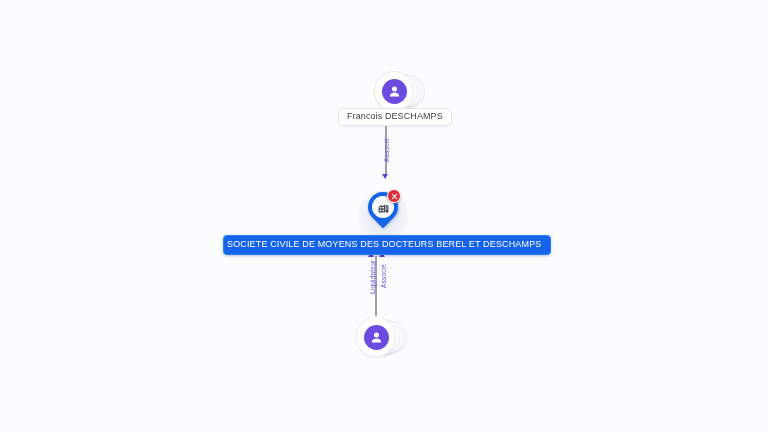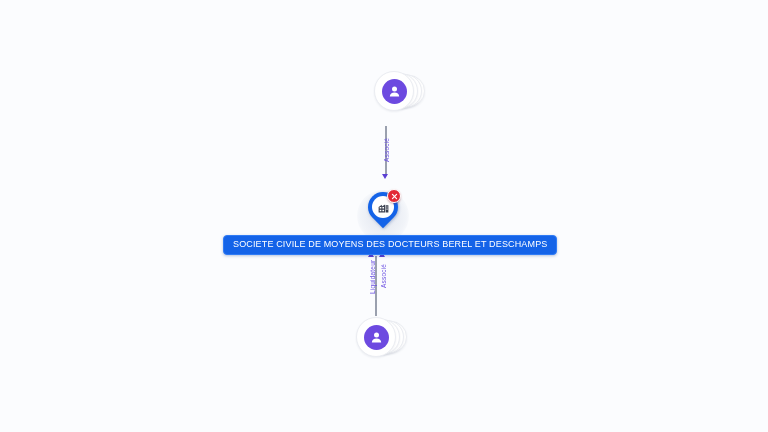--- a/index.html
+++ b/index.html
@@ -147,21 +147,21 @@
 
   
   .company-label {
     position: absolute;
     background: #1463e8;
     border: 1px solid #2f7bf5;
     border-radius: 4px;
     color: #ffffff;
     font-size: 9px;
     letter-spacing: .15px;
-    padding: 4px 9px 5px 9px;
+    padding: 4px 9px 5px 3px;
     white-space: nowrap;
     line-height: 1;
     box-shadow: 0 1px 3px rgba(20,60,140,.3);
   }
 </style>
 </head>
 <body>
 
 <div id="graph-canvas">
 
@@ -181,20 +181,21 @@
     <div class="stack-card c1"></div>
     <div class="stack-card c0">
       <div class="avatar-circle">
         <svg width="15" height="15" viewBox="0 0 24 24" fill="#ffffff">
           <circle cx="12" cy="8" r="4"></circle>
           <path d="M4.5 20c0-4.2 3.4-6.5 7.5-6.5s7.5 2.3 7.5 6.5z"></path>
         </svg>
       </div>
     </div>
   </div>
+  <div class="name-label" style="left:338px; top:108px;">Francois DESCHAMPS</div>
 
   <div class="company-node" style="left:357px; top:188px;">
     <div class="pin-halo"></div>
     <div class="pin-shape"></div>
     <div class="pin-inner">
       <svg width="13" height="13" viewBox="0 0 24 24" fill="#3c4150">
         <path d="M3 21V11l6-4.2V10l6-3.4V21H3zm2-2h3v-3H5v3zm0-5h3v-3H5v3zm5 5h3v-3h-3v3zm0-5h3v-3h-3v3z"></path>
         <path d="M16 8h5v13h-5V8zm1.5 2v2h2v-2h-2zm0 4v2h2v-2h-2z"></path>
       </svg>
     </div>

